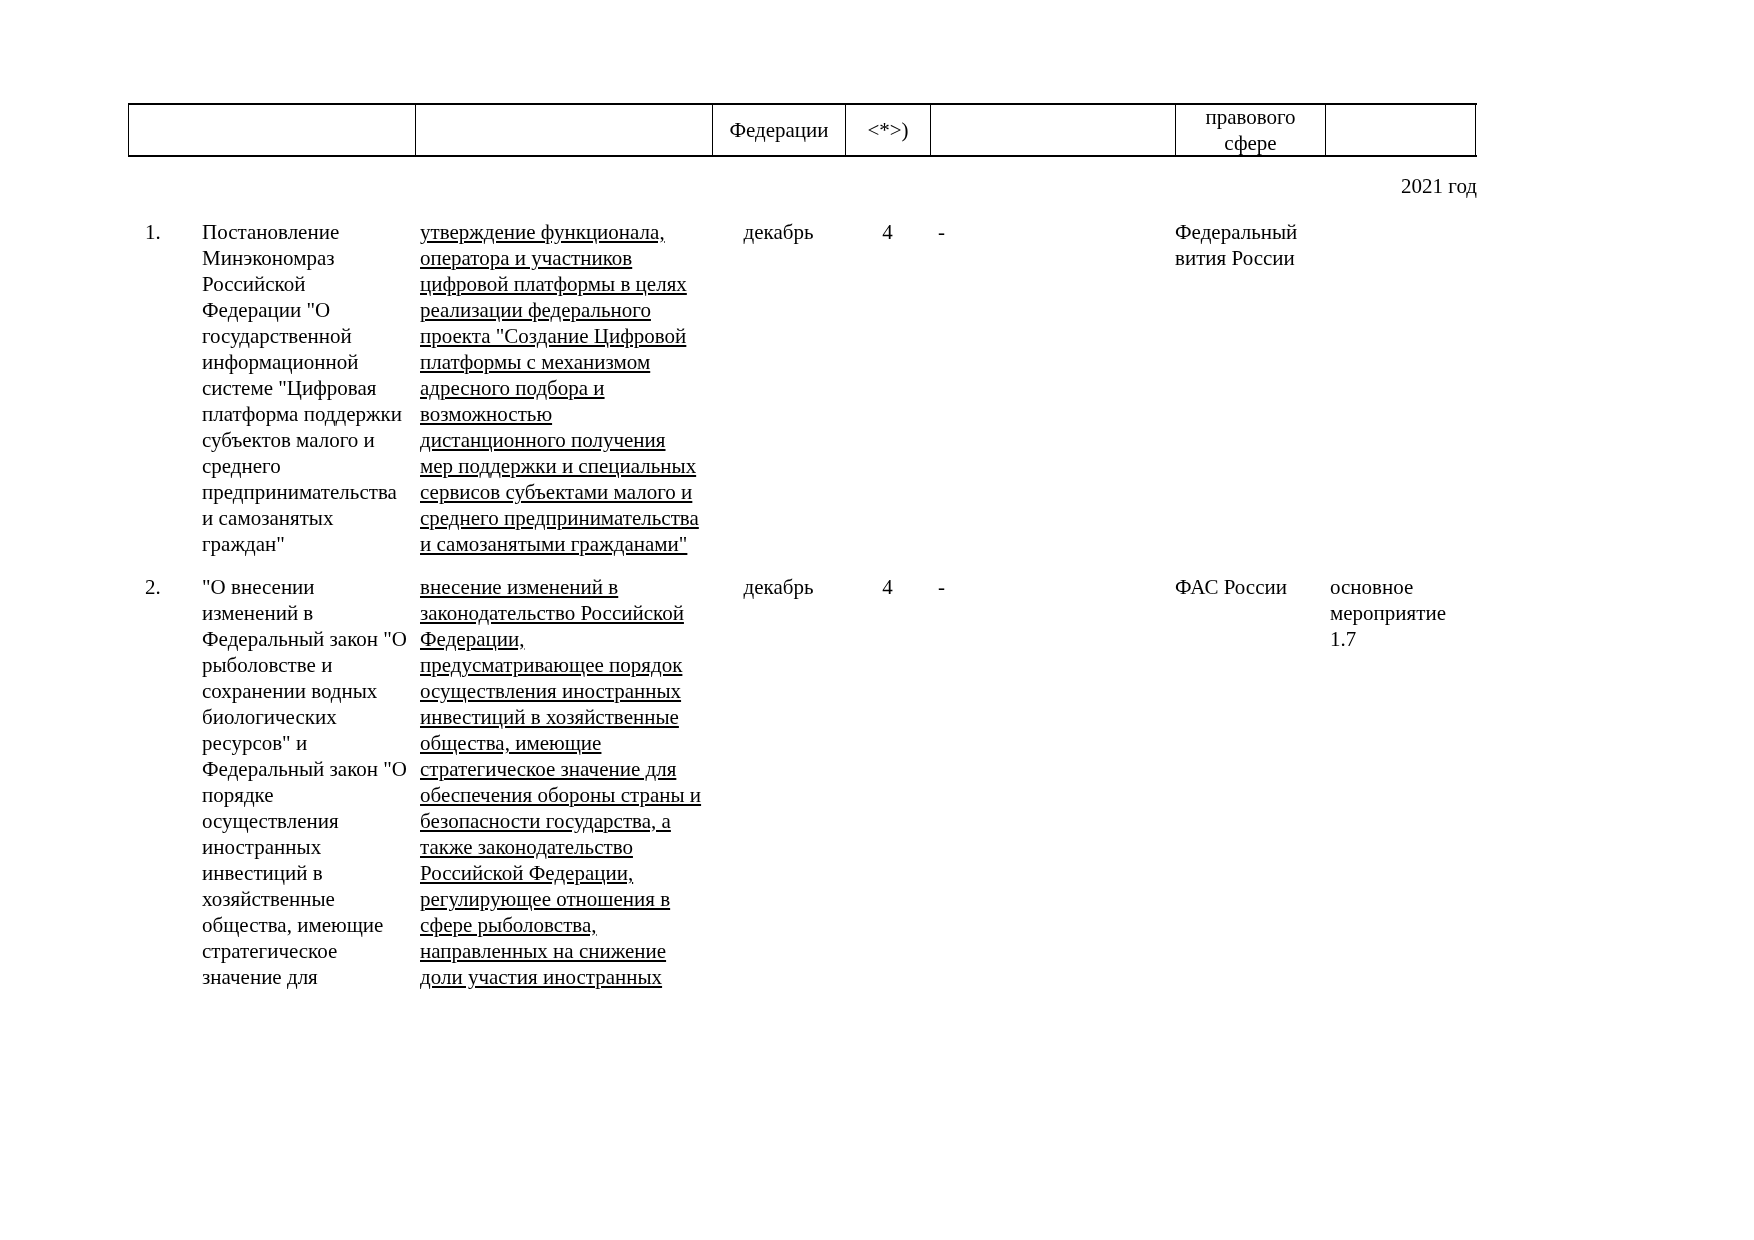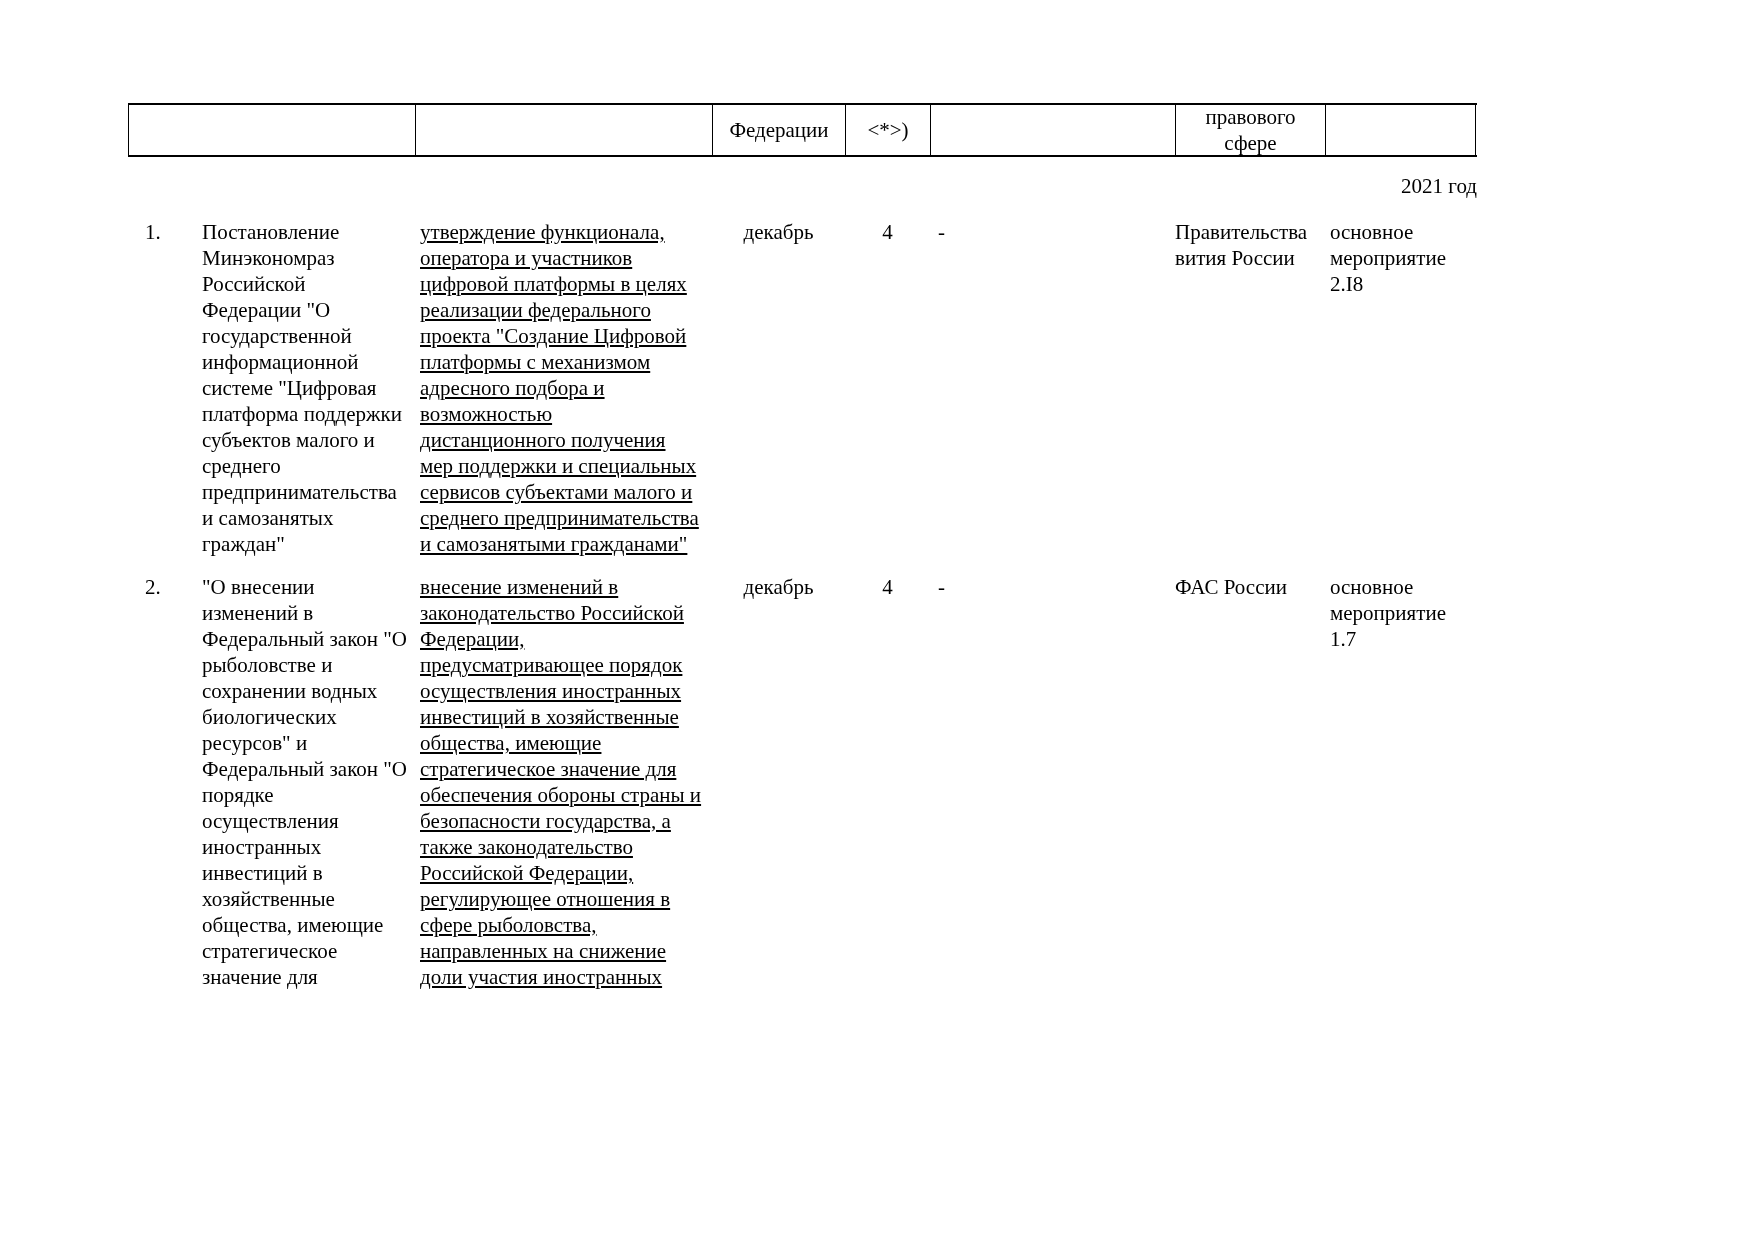--- a/index.html
+++ b/index.html
@@ -77,23 +77,22 @@
 
   <div class="grid row">
     <div class="cell cell-act">
       <div class="num">1.</div>
       <div class="act-text">Постановление Минэкономраз Российской Федерации "О государственной информационной системе "Цифровая платформа поддержки субъектов малого и среднего предпринимательства и самозанятых граждан"</div>
     </div>
     <div class="cell cell-result">утверждение функционала, оператора и участников цифровой платформы в целях реализации федерального проекта "Создание Цифровой платформы с механизмом адресного подбора и возможностью дистанционного получения мер поддержки и специальных сервисов субъектами малого и среднего предпринимательства и самозанятыми гражданами"</div>
     <div class="cell cell-month">декабрь</div>
     <div class="cell cell-quarter">4</div>
     <div class="cell cell-note">-</div>
-    <div class="cell cell-authority">Правительства
+    <div class="cell cell-authority">Федеральный
 вития России</div>
-    <div class="cell cell-measure">основное мероприятие 2.I8</div>
   </div>
 
   <div class="grid row">
     <div class="cell cell-act">
       <div class="num">2.</div>
       <div class="act-text">"О внесении изменений в Федеральный закон "О рыболовстве и сохранении водных биологических ресурсов" и Федеральный закон "О порядке осуществления иностранных инвестиций в хозяйственные общества, имеющие стратегическое значение для</div>
     </div>
     <div class="cell cell-result">внесение изменений в законодательство Российской Федерации, предусматривающее порядок осуществления иностранных инвестиций в хозяйственные общества, имеющие стратегическое значение для обеспечения обороны страны и безопасности государства, а также законодательство Российской Федерации, регулирующее отношения в сфере рыболовства, направленных на снижение доли участия иностранных</div>
     <div class="cell cell-month">декабрь</div>
     <div class="cell cell-quarter">4</div>

